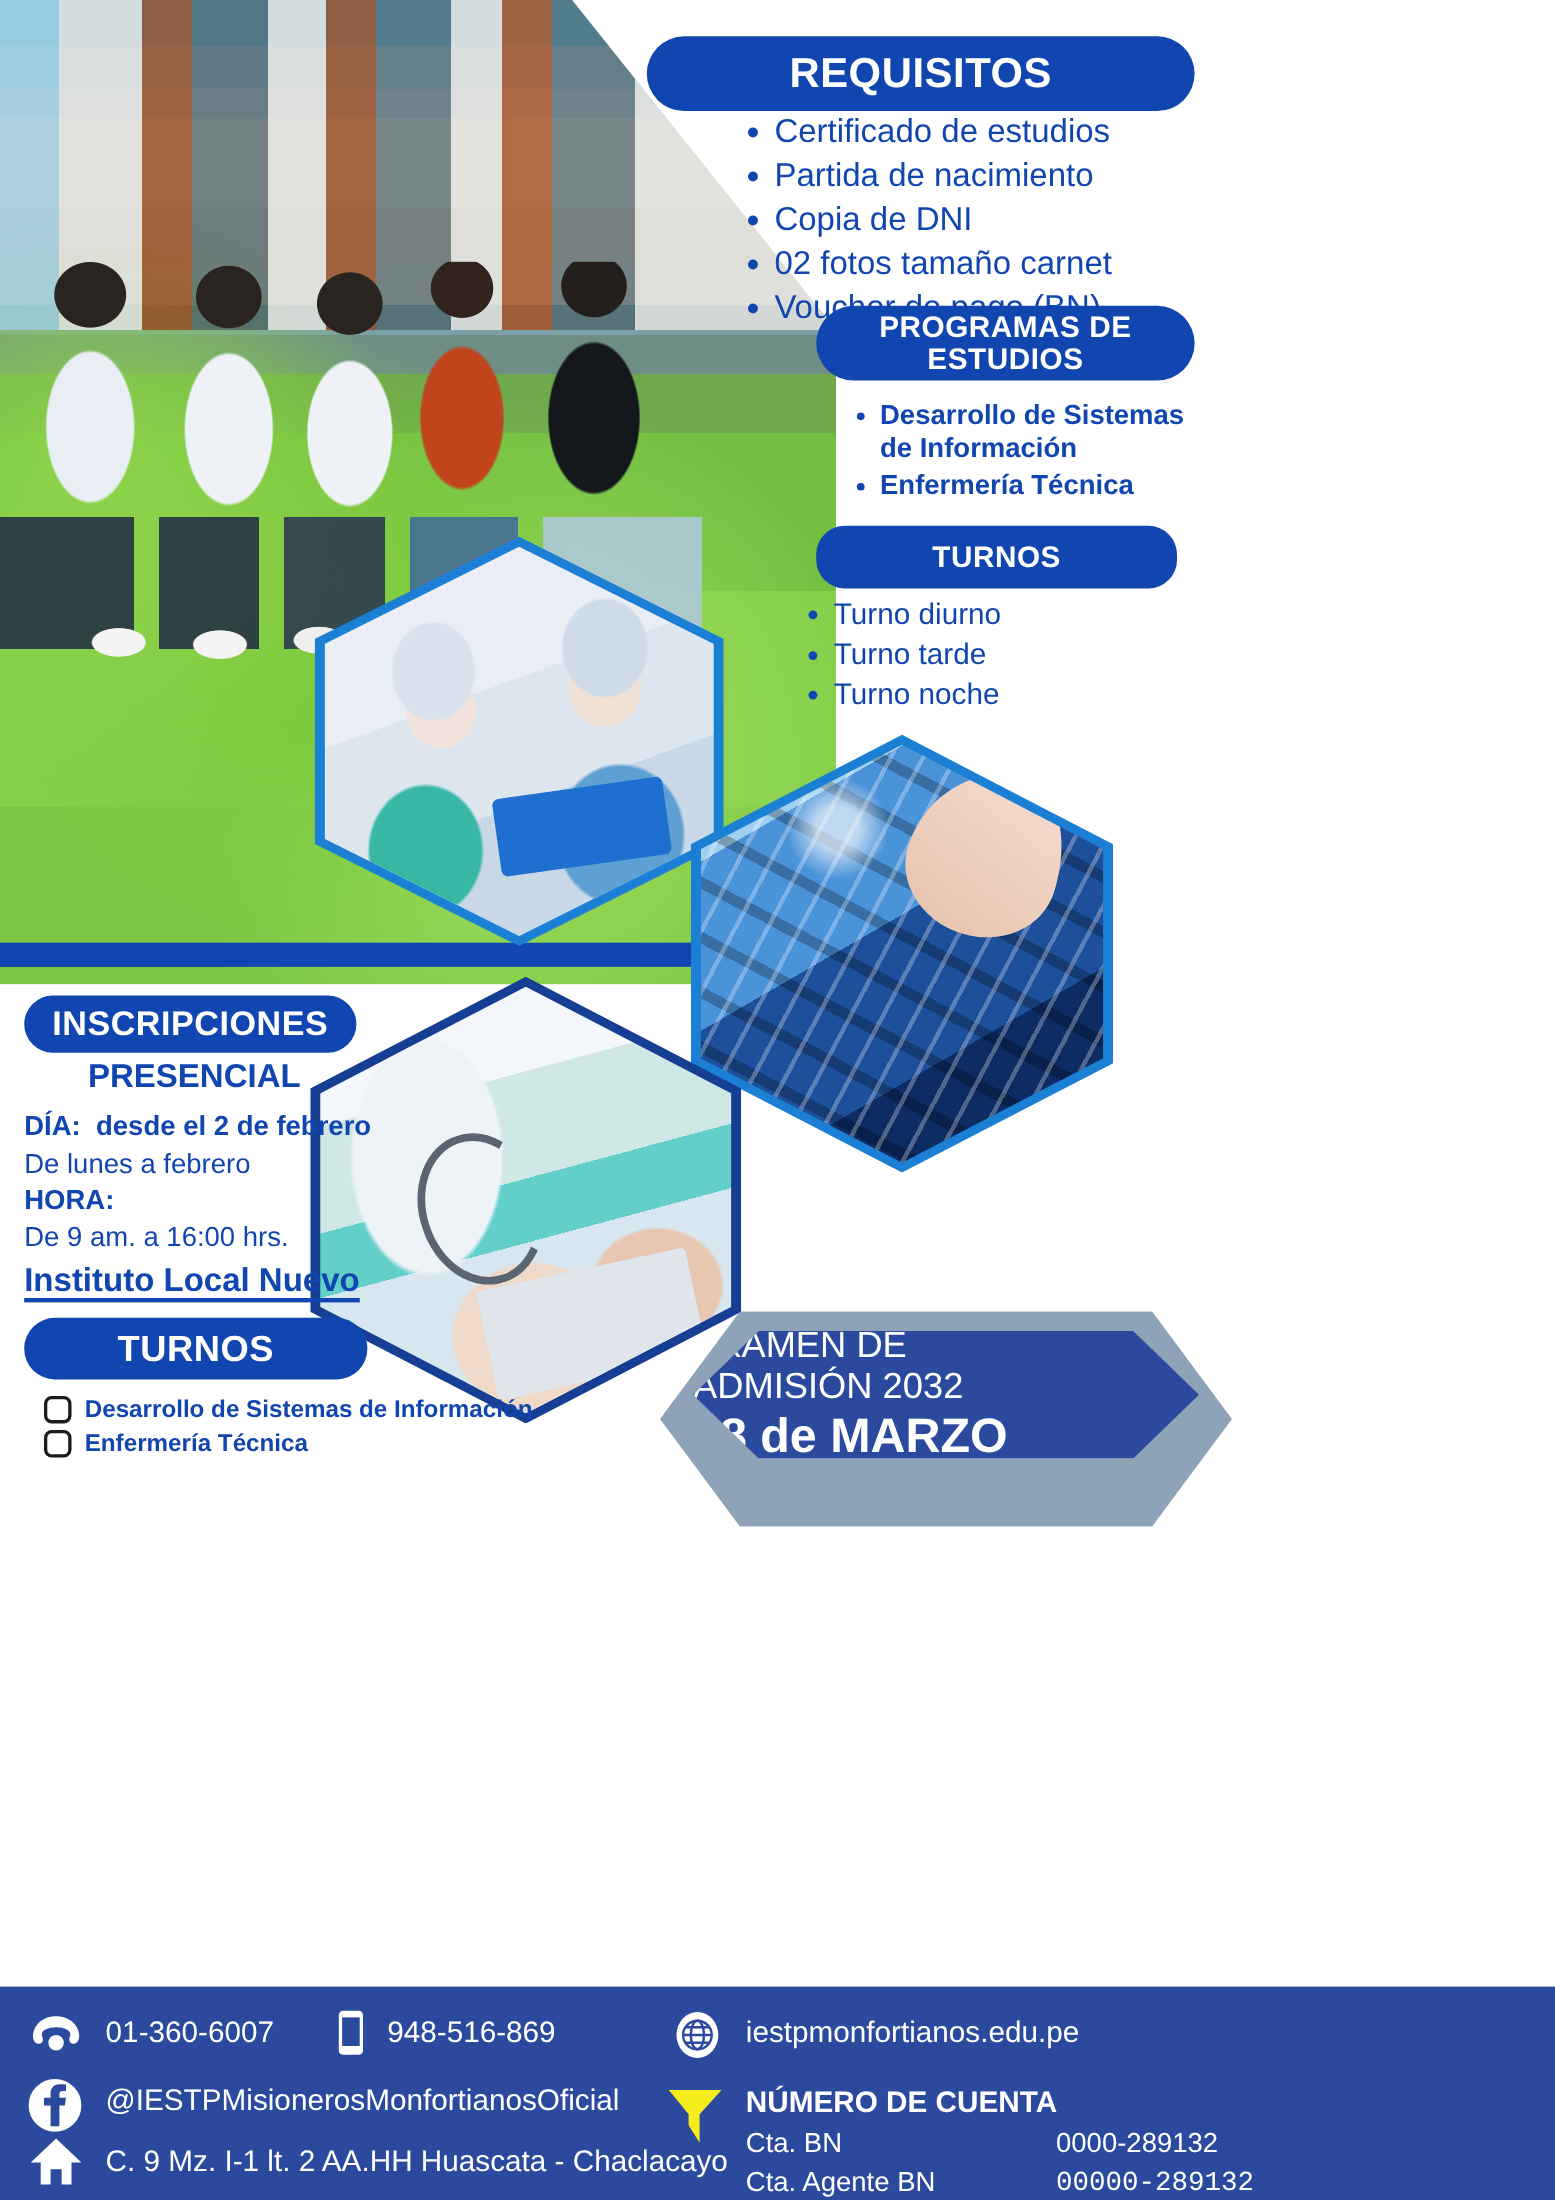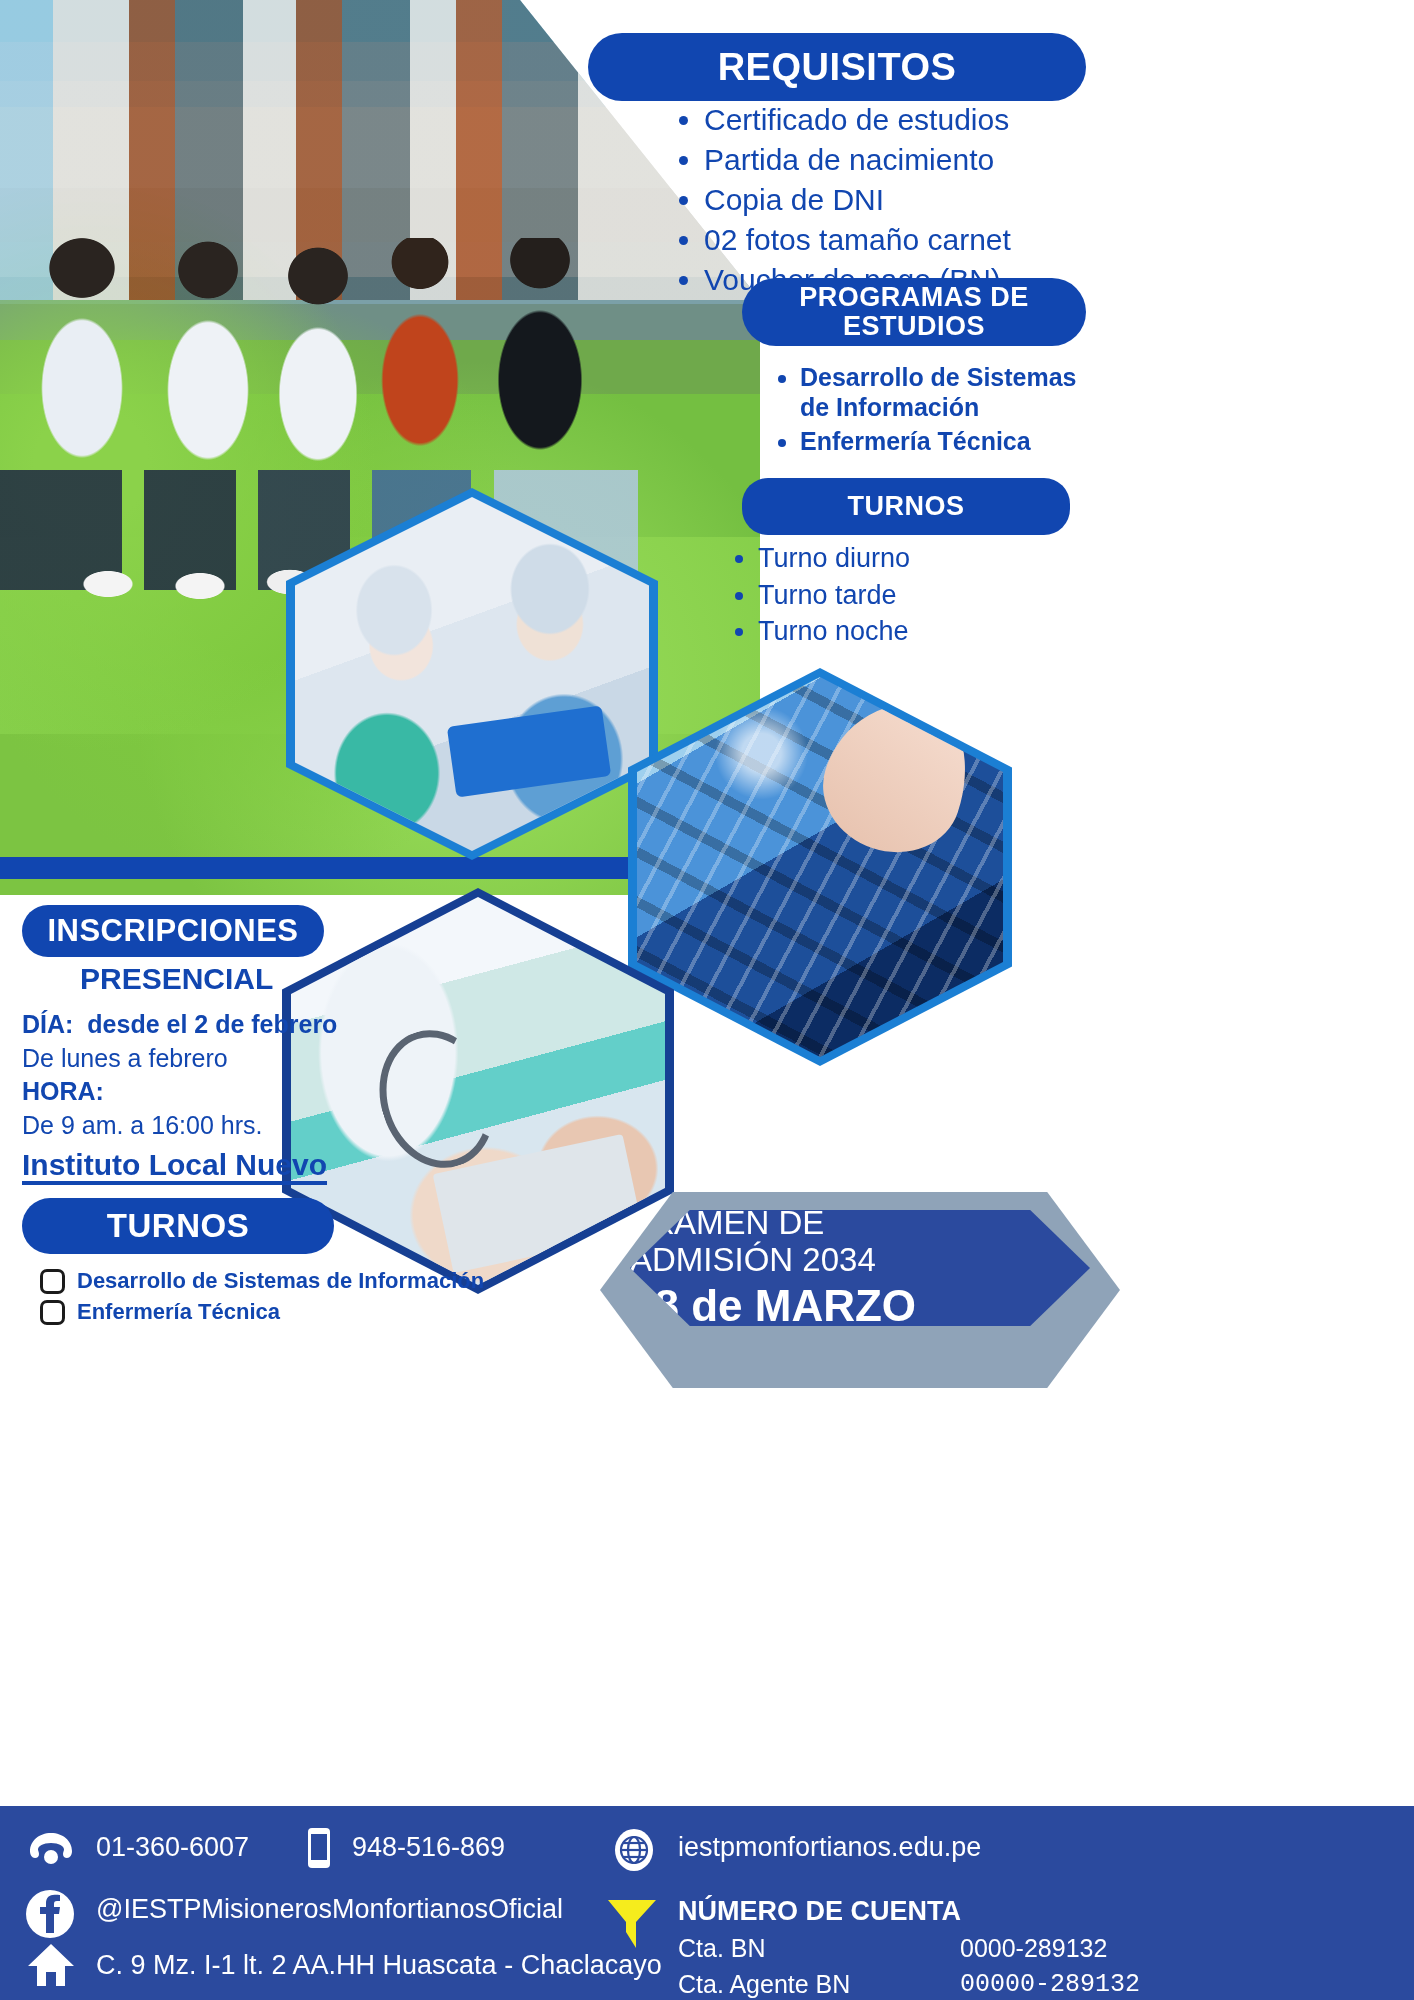--- a/index.html
+++ b/index.html
@@ -350,21 +350,21 @@
     </div>
     <div class="cost-row">
       <div class="cbox"></div>
       <span>Enfermería Técnica</span>
     </div>
   </div>
 
   <div class="exam-outer"></div>
   <div class="exam-inner">
     <div class="l1">EXAMEN DE</div>
-    <div class="l1">ADMISIÓN 2034</div>
+    <div class="l1">ADMISIÓN 2032</div>
     <div class="l2">28 de MARZO</div>
   </div>
 
   <div class="footer">
 
     <div class="fico" style="left:28px; top:24px;">
       <svg width="46" height="40" viewBox="0 0 46 40">
           <path d="M23 3C11 3 2 11 2 21c0 4 2 7 5 7 2.5 0 4-1.5 4-4 0-2-1-3-1-4.5C10 16 15 13 23 13s13 3 13 6.5c0 1.5-1 2.5-1 4.5 0 2.5 1.5 4 4 4 3 0 5-3 5-7C44 11 35 3 23 3z" fill="#fff"></path>
           <circle cx="23" cy="27" r="7" fill="#fff"></circle>
         </svg>

